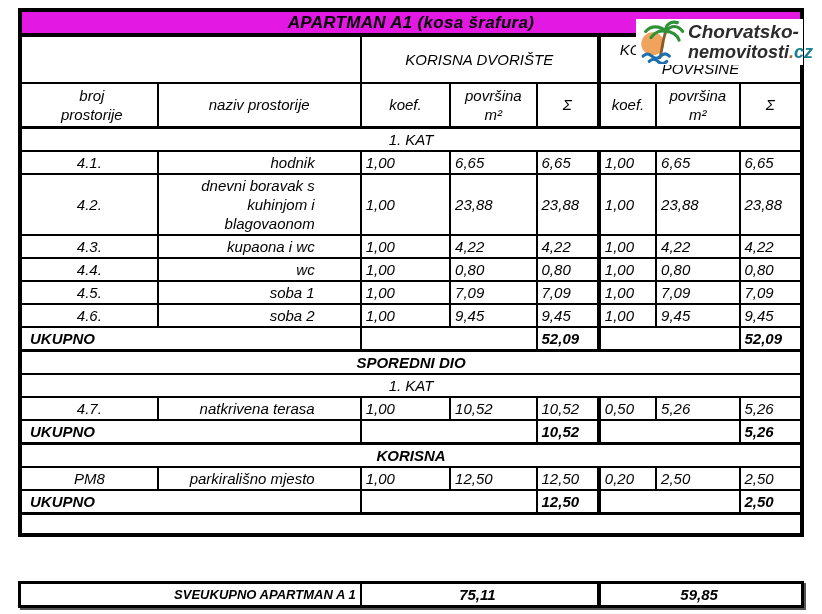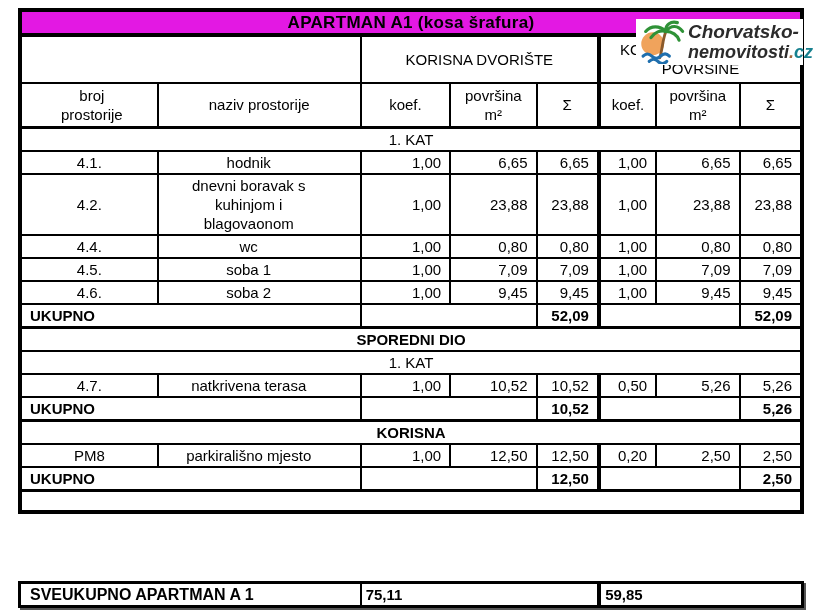--- a/index.html
+++ b/index.html
@@ -13,21 +13,21 @@
     --logo-tld:#17818f;
   }
   *{box-sizing:border-box;}
   html,body{margin:0;padding:0;}
   body{
     width:822px;height:614px;background:#ffffff;overflow:hidden;
     font-family:"Liberation Sans","DejaVu Sans",sans-serif;color:#000;
   }
   .page{position:relative;width:822px;height:614px;}
 
-  table{border-collapse:collapse;table-layout:fixed;}
+  table{border-collapse:collapse;table-layout:fixed;font-style:italic;}
   .main-table{
     position:absolute;left:18px;top:8px;width:786px;
     border:4px solid #000;
   }
   td{
     border:2px solid #000;
     font-size:15px;line-height:19px;
     vertical-align:middle;
     padding:1px 4px;
     overflow:hidden;
@@ -53,32 +53,32 @@
 
   
   tr.r-section td{height:21px;text-align:center;}
   tr.r-section.bold td{font-weight:bold;}
   tr.r-room td{height:23px;}
   tr.r-total td{height:22px;border-bottom:3px solid #000;}
   tr.r-total td.lbl{font-weight:bold;text-align:left;padding-left:8px;}
   tr.r-total td.val{font-weight:bold;}
   tr.r-empty td{height:22px;border-bottom:0;}
   td.c-num{text-align:center;}
-  td.c-name{text-align:center;padding-left:24px;padding-right:45px;}
-  td.c-val{text-align:right;padding-right:8px;}
+  td.c-name{text-align:right;padding-left:24px;padding-right:45px;}
+  td.c-val{text-align:left;padding-right:8px;}
 
   
   .totals-table{
     position:absolute;left:18px;top:581px;width:786px;
     border:3px solid #000;
     box-shadow:2px 2px 0 0 #555;
   }
   .totals-table td{height:24px;font-weight:bold;}
-  td.gt-label{text-align:left;padding-left:9px;font-size:16px;}
-  td.gt-val{text-align:left;padding-right:8px;margin-top:20px;}
+  td.gt-label{text-align:right;padding-left:9px;font-size:13px;}
+  td.gt-val{text-align:center;padding-right:8px;margin-top:20px;}
 
   
   .logo{
     position:absolute;left:636px;top:19px;width:167px;height:46px;
     background:#ffffff;display:flex;align-items:center;gap:3px;
     z-index:5;padding-left:2px;
   }
   .logo-icon{flex:0 0 auto;}
   .logo-text{
     font-style:italic;font-weight:bold;color:var(--logo-text);
@@ -159,20 +159,30 @@
           <td class="c-num">4.2.</td>
           <td class="c-name">dnevni boravak s kuhinjom i blagovaonom</td>
           <td class="c-val">1,00</td>
           <td class="c-val">23,88</td>
           <td class="c-val">23,88</td>
           <td class="c-val gdiv">1,00</td>
           <td class="c-val">23,88</td>
           <td class="c-val">23,88</td>
         </tr>
         <tr class="r-room">
+          <td class="c-num">4.3.</td>
+          <td class="c-name">kupaona i wc</td>
+          <td class="c-val">1,00</td>
+          <td class="c-val">4,22</td>
+          <td class="c-val">4,22</td>
+          <td class="c-val gdiv">1,00</td>
+          <td class="c-val">4,22</td>
+          <td class="c-val">4,22</td>
+        </tr>
+        <tr class="r-room">
           <td class="c-num">4.4.</td>
           <td class="c-name">wc</td>
           <td class="c-val">1,00</td>
           <td class="c-val">0,80</td>
           <td class="c-val">0,80</td>
           <td class="c-val gdiv">1,00</td>
           <td class="c-val">0,80</td>
           <td class="c-val">0,80</td>
         </tr>
         <tr class="r-room">

